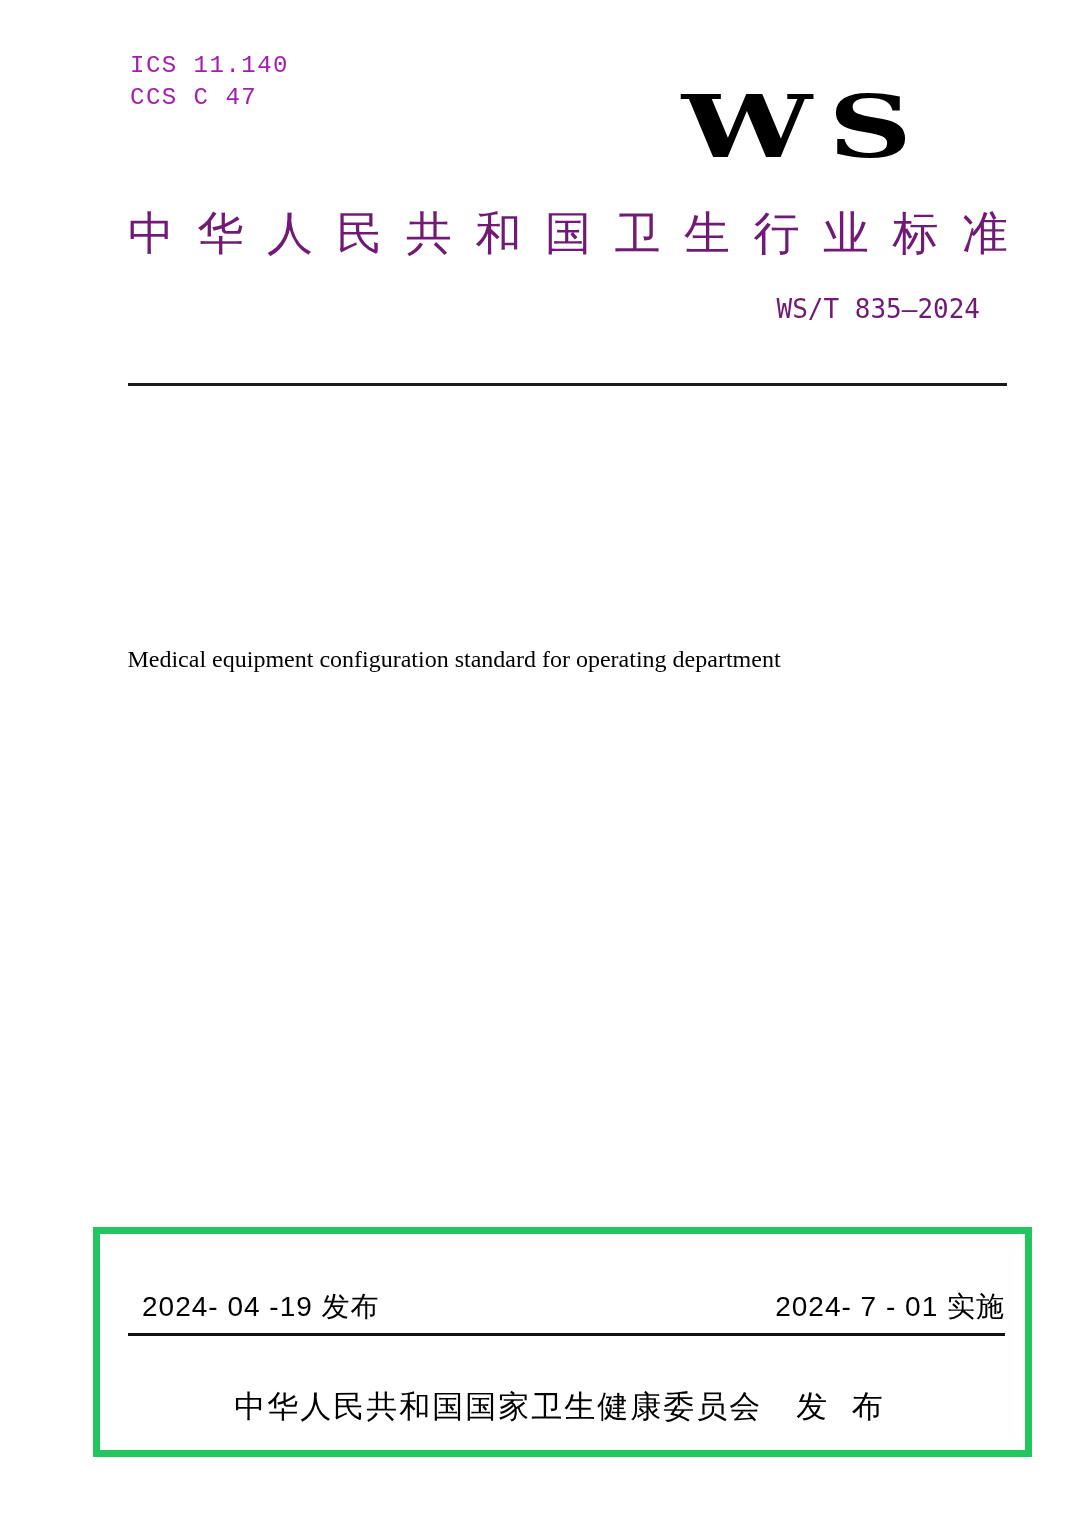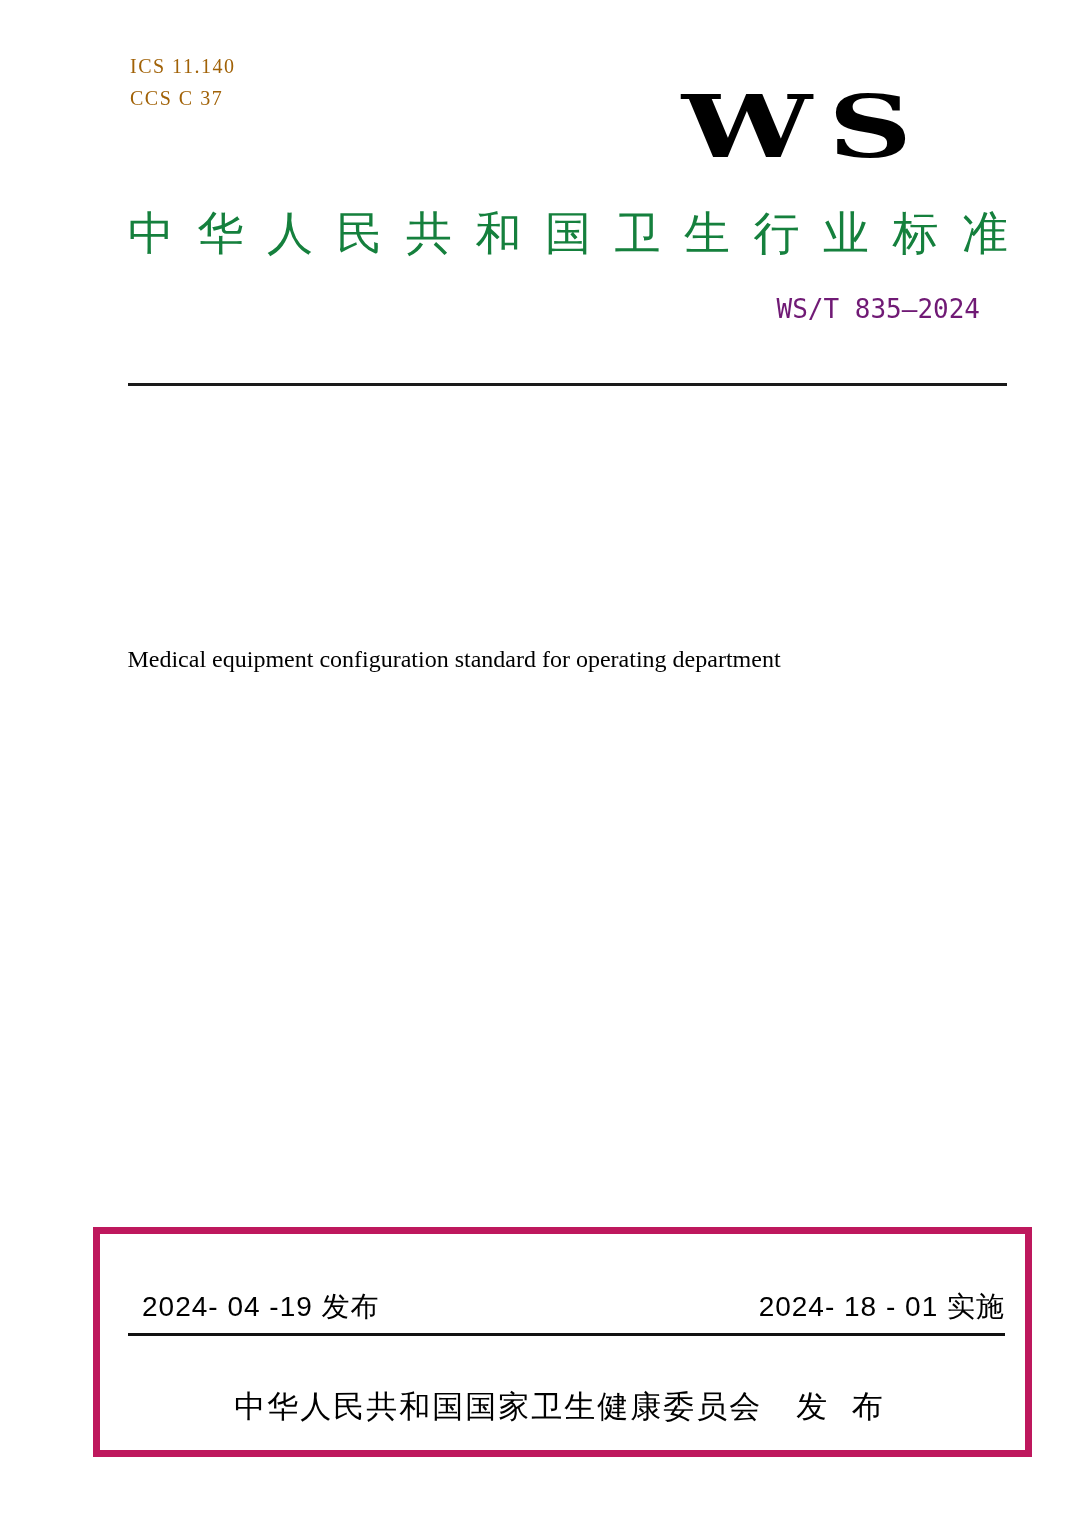--- a/index.html
+++ b/index.html
@@ -6,38 +6,38 @@
   .page{
     position:relative;
     width:1080px;height:1527px;
     background:#ffffff;
     overflow:hidden;
     font-family:"Liberation Sans",sans-serif;
     color:#111;
   }
   .ics-block{
     position:absolute;left:130px;top:50px;
-    font-family:Liberation Serif, serif;
-    font-size:20px;line-height:32px;letter-spacing:1.5px;
-    color:#a16207;white-space:pre;
+    font-family:Liberation Mono, monospace;
+    font-size:24px;line-height:32px;letter-spacing:1.5px;
+    color:#a21caf;white-space:pre;
   }
   .ws-logo{
     position:absolute;left:660px;top:84px;width:290px;
     text-align:center;
     font-family:"DejaVu Serif",serif;
     font-weight:bold;font-size:86px;line-height:1;
     letter-spacing:12px;
     transform:scaleX(1.35);transform-origin:center;
     color:#000;
   }
   .header-title{
     position:absolute;left:128px;top:206px;width:880px;
     font-size:46px;line-height:1.2;
     font-family:"Liberation Sans",sans-serif;
-    color:#15803d;
+    color:#701a75;
     text-align:justify;text-align-last:justify;
   }
   .standard-number{
     position:absolute;right:100px;top:294px;
     font-family:"DejaVu Sans Mono",monospace;
     font-size:26px;letter-spacing:0px;color:#701a75;
   }
   .header-divider{
     position:absolute;left:128px;top:383px;
     width:879px;height:3px;background:#1a1a1a;
@@ -75,36 +75,36 @@
   }
   .publish-label{
     margin-left:34px;letter-spacing:8px;
   }
 </style>
 </head>
 <body>
 
 <div class="page">
 
-  <div class="ics-block"><span>ICS 11.140</span><br><span>CCS C 37</span></div>
+  <div class="ics-block"><span>ICS 11.140</span><br><span>CCS C 47</span></div>
 
   <div class="ws-logo">WS</div>
 
   <div class="header-title">中华人民共和国卫生行业标准</div>
 
   <div class="standard-number">WS/T 835—2024</div>
 
   <div class="header-divider"></div>
 
 
   <div class="doc-title-en">Medical equipment configuration standard for operating department</div>
 
-  <div class="approval-box" style="border:7px solid #be185d">
+  <div class="approval-box" style="border:7px solid #22c55e">
     <div class="date-row">
       <span>2024- 04 -19 发布</span>
-      <span>2024- 18 - 01 实施</span>
+      <span>2024- 7 - 01 实施</span>
     </div>
     <div class="publisher-row">
       <span>中华人民共和国国家卫生健康委员会</span><span class="publish-label">发 布</span>
     </div>
   </div>
 
 </div>
 
 </body></html>

